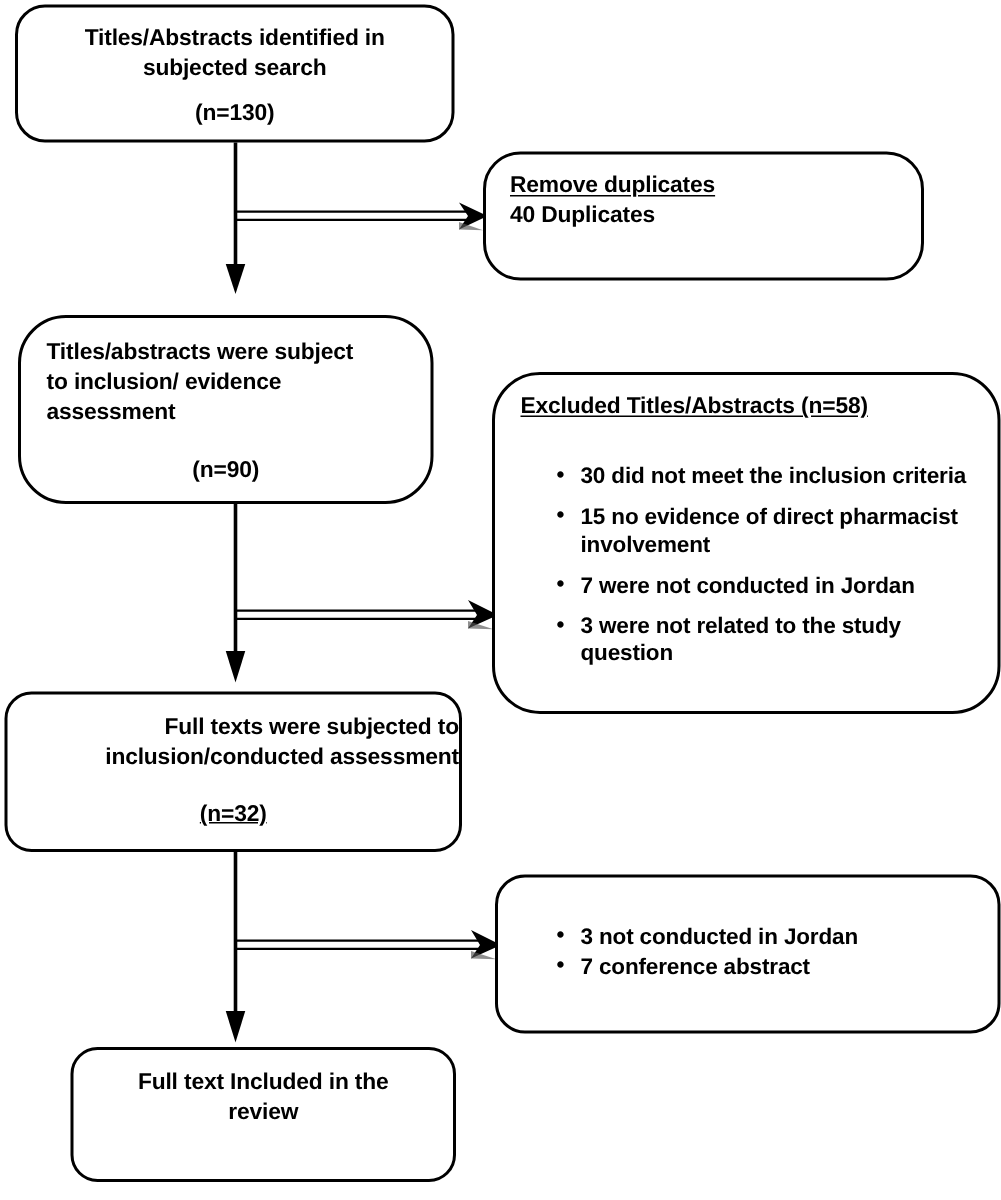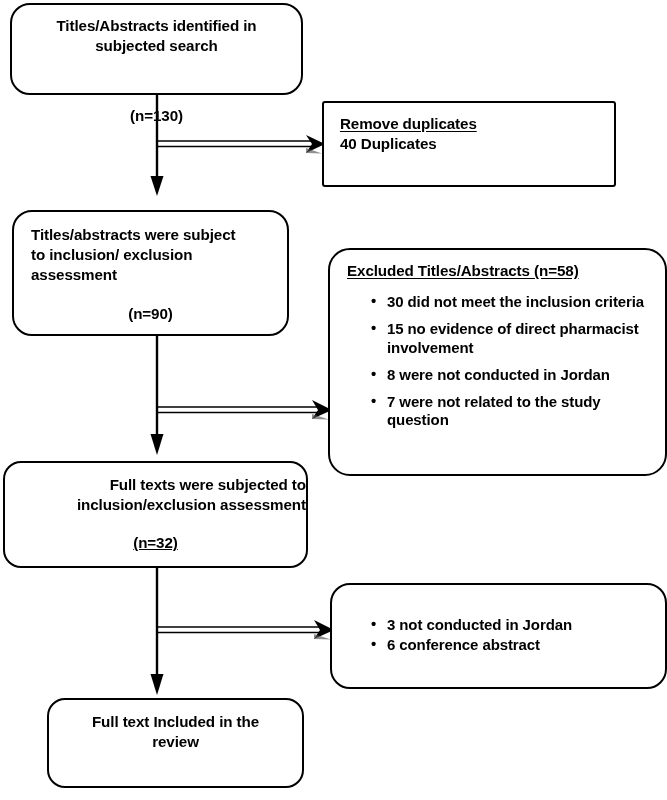--- a/index.html
+++ b/index.html
@@ -33,27 +33,27 @@
     line-height: 1.32;
     letter-spacing: -0.1px;
   }
   .box .inner {
     position: absolute;
     left: 0; right: 0;
   }
 
   
   #box-identified  { left: 10px;  top: 3px;   width: 293px; height: 92px;  border-radius: 20px; }
-  #box-screened    { left: 12px;  top: 210px; width: 277px; height: 126px; border-radius: 20px; }
+  #box-screened    { left: 12px;  top: 210px; width: 277px; height: 126px; border-radius: 32px; }
   #box-fulltext    { left: 3px;   top: 461px; width: 305px; height: 107px; border-radius: 18px; }
   #box-included    { left: 47px;  top: 698px; width: 257px; height: 90px;  border-radius: 18px; padding-left: 12px; }
 
   
-  #box-duplicates  { left: 322px; top: 101px; width: 294px; height: 86px;  border-radius: 3px; text-decoration: underline; }
-  #box-excl-titles { left: 328px; top: 248px; width: 339px; height: 228px; border-radius: 22px; }
+  #box-duplicates  { left: 322px; top: 101px; width: 294px; height: 86px;  border-radius: 25px; text-decoration: underline; }
+  #box-excl-titles { left: 328px; top: 248px; width: 339px; height: 228px; border-radius: 32px; }
   #box-excl-full   { left: 330px; top: 583px; width: 337px; height: 106px; border-radius: 20px; }
 
   .ctr  { text-align: center; }
   .lft  { text-align: left; }
 
   .title-line { display: block; }
   .count { display: block; font-weight: bold; }
 
   
   .uline { text-decoration: underline; text-underline-offset: 2px; }
@@ -138,40 +138,40 @@
       <path d="M314,620 L334,630 L314,639 L320,630 Z" fill="#000"></path>
       <path d="M314,634 L331,639.5 L314,639 Z" fill="#555" opacity="0.65"></path>
     </g>
   </svg>
 
   <div class="box ctr" id="box-identified">
     <div class="inner" style="top:11px;">
       <span class="title-line">Titles/Abstracts identified in</span>
       <span class="title-line">subjected search</span>
     </div>
-    <div class="inner" style="top:61px;margin-top:40px;">
+    <div class="inner" style="top:61px;">
       <span class="count">(n=130)</span>
     </div>
   </div>
 
   <div class="box lft" id="box-screened">
     <div class="inner" style="top:13px; left:17px; right:12px;">
       <span class="title-line">Titles/abstracts were subject</span>
-      <span class="title-line">to inclusion/ exclusion</span>
+      <span class="title-line">to inclusion/ evidence</span>
       <span class="title-line">assessment</span>
     </div>
     <div class="inner ctr" style="top:92px;">
       <span class="count">(n=90)</span>
     </div>
   </div>
 
   <div class="box ctr" id="box-fulltext">
     <div class="inner" style="top:12px;text-align:right;">
       <span class="title-line">Full texts were subjected to</span>
-      <span class="title-line">inclusion/exclusion assessment</span>
+      <span class="title-line">inclusion/conducted assessment</span>
     </div>
     <div class="inner" style="top:70px;text-decoration:underline;">
       <span class="count">(n=32)</span>
     </div>
   </div>
 
   <div class="box ctr" id="box-included">
     <div class="inner" style="top:12px;">
       <span class="title-line">Full text Included in the</span>
       <span class="title-line">review</span>
@@ -182,28 +182,28 @@
     <div class="inner" style="top:11px; left:16px; right:10px;">
       <span class="title-line uline">Remove duplicates</span>
       <span class="title-line">40 Duplicates</span>
     </div>
   </div>
 
   <div class="box lft" id="box-excl-titles">
     <div class="inner" style="top:11px; left:17px; right:8px;">
       <span class="title-line uline">Excluded Titles/Abstracts (n=58)</span>
     </div>
-    <ul class="bullets" style="position:absolute; top:43px; left:21px; right:10px;">
+    <ul class="bullets" style="position:absolute; top:59px; left:21px; right:10px;">
       <li>30 did not meet the inclusion criteria</li>
       <li>15 no evidence of direct pharmacist involvement</li>
-      <li>8 were not conducted in Jordan</li>
-      <li>7 were not related to the study question</li>
+      <li>7 were not conducted in Jordan</li>
+      <li>3 were not related to the study question</li>
     </ul>
   </div>
 
   <div class="box lft" id="box-excl-full">
     <ul class="bullets tight" style="position:absolute; top:30px; left:19px; right:8px;">
       <li>3 not conducted in Jordan</li>
-      <li>6 conference abstract</li>
+      <li>7 conference abstract</li>
     </ul>
   </div>
 
 </div>
 
 </body></html>

